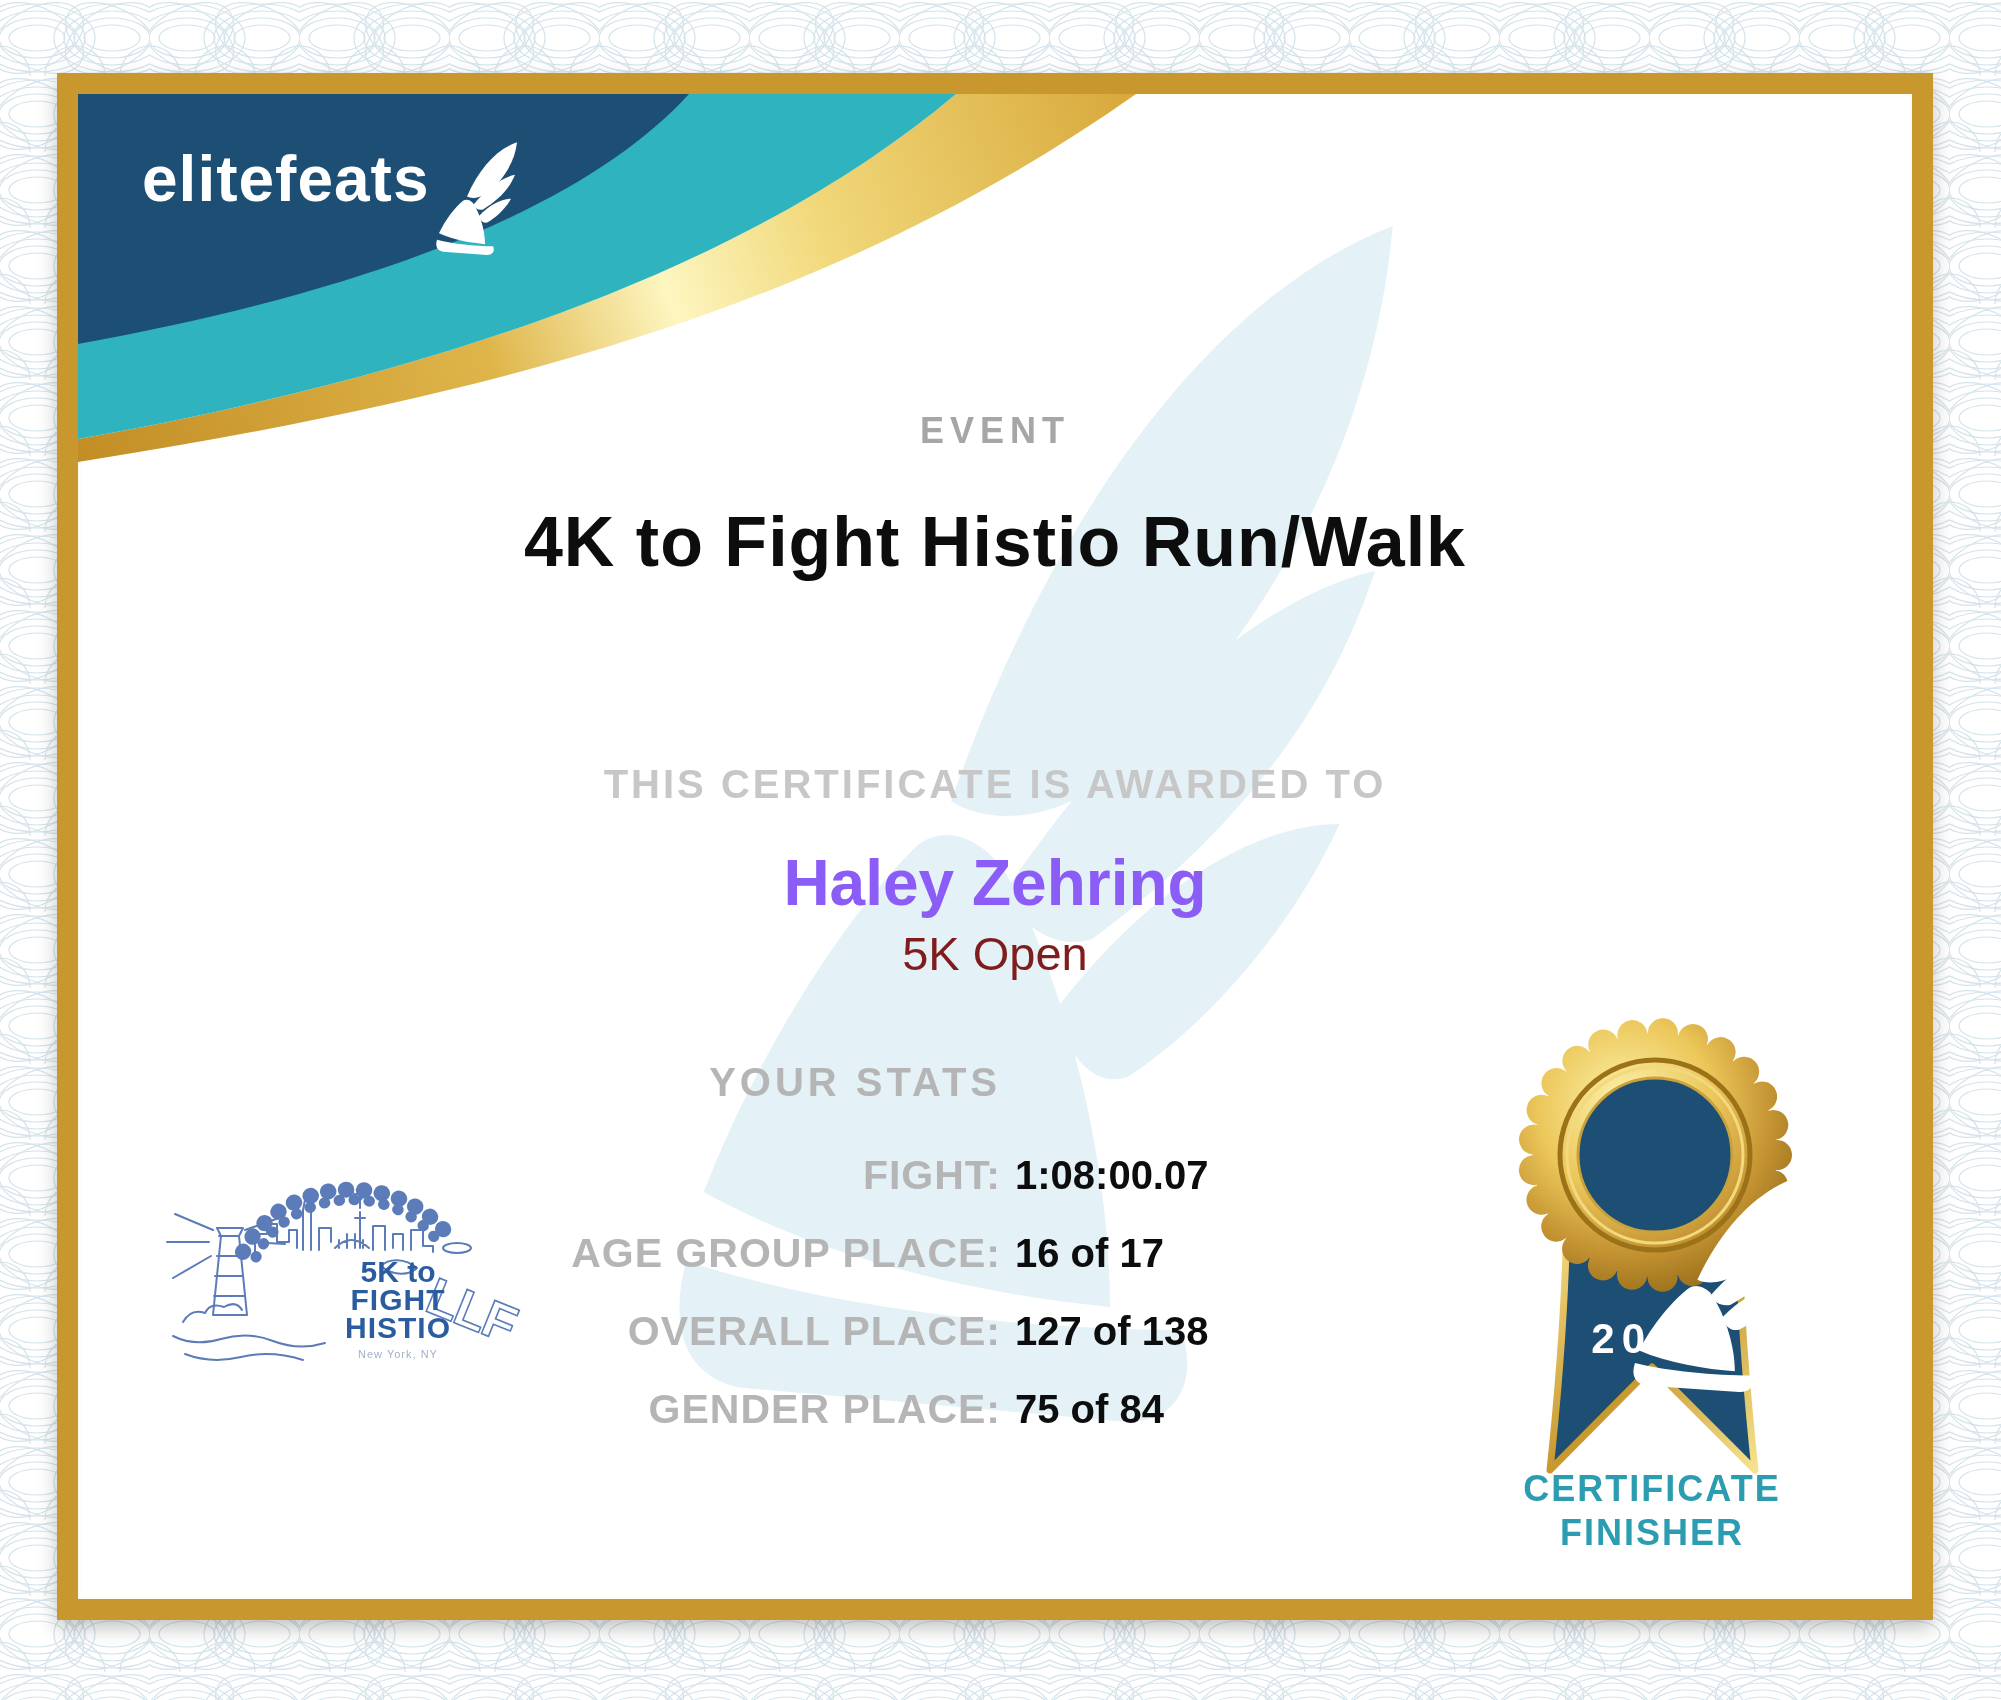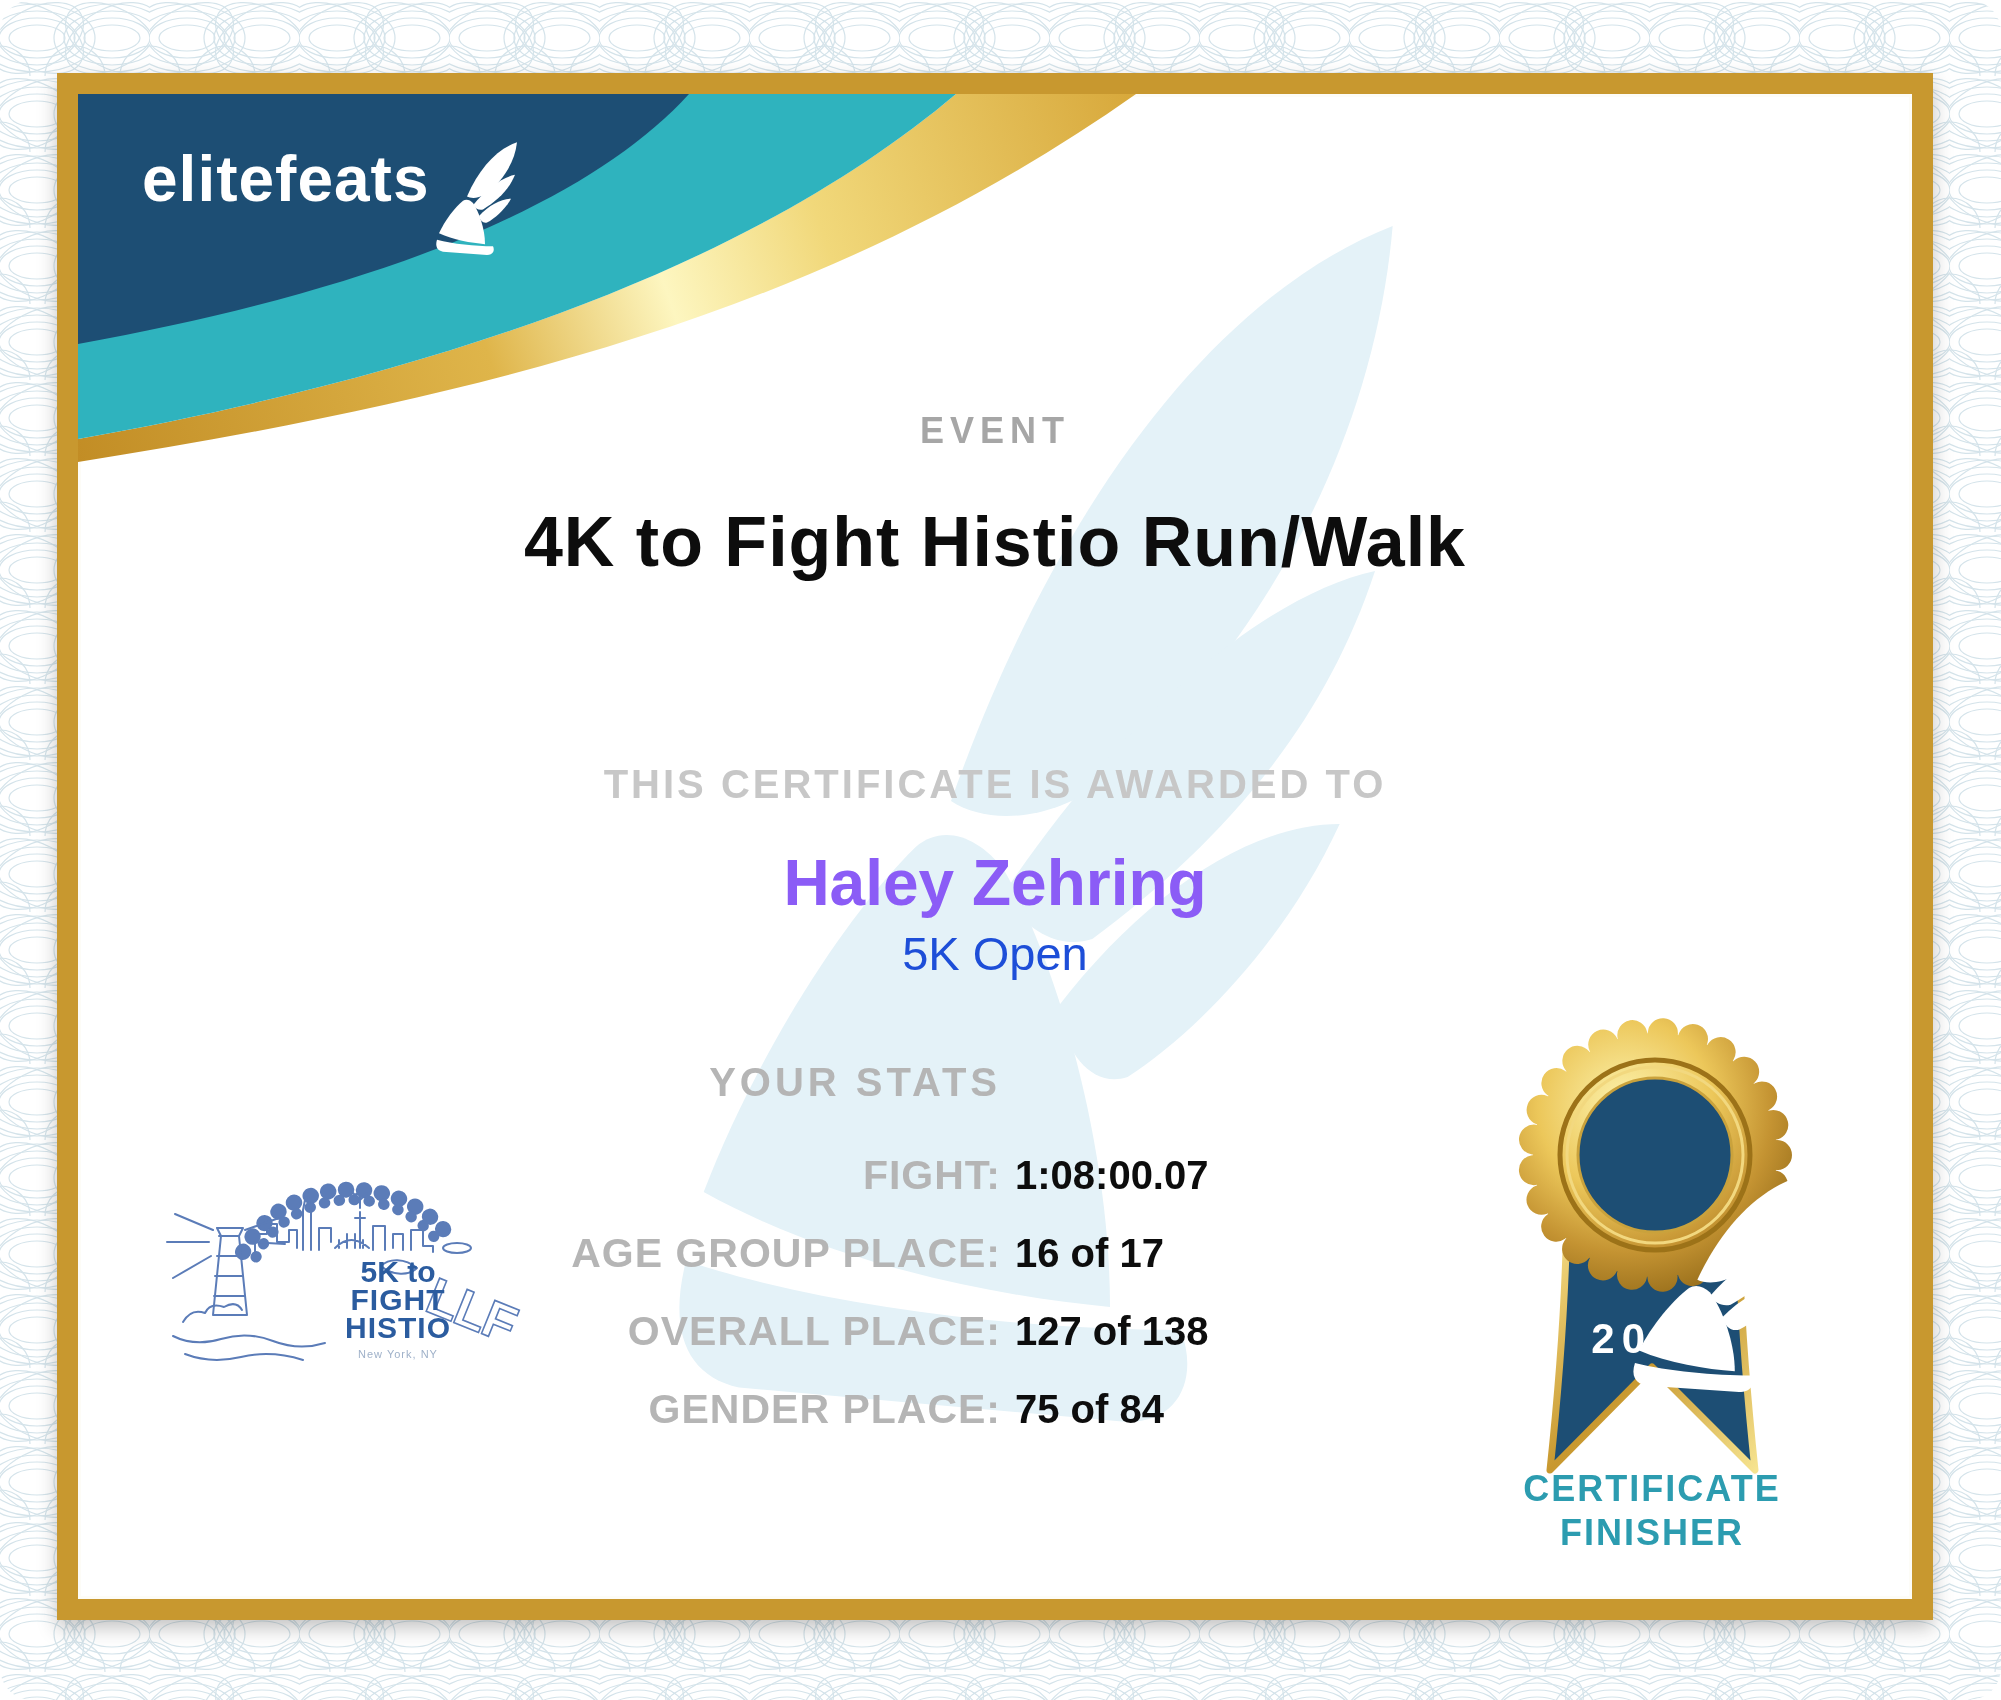--- a/index.html
+++ b/index.html
@@ -1,39 +1,39 @@
 <!DOCTYPE html>
 <html><head>
 <meta charset="utf-8">
 <style>
   html,body{margin:0;padding:0;background:#ffffff;}
   .canvas{
     position:relative;width:2001px;height:1700px;overflow:hidden;
-    background:#ffffff;font-family:"Liberation Sans",sans-serif;border-radius:32px;
+    background:#ffffff;font-family:"Liberation Sans",sans-serif;
   }
   .guilloche{position:absolute;left:0;top:0;z-index:0;}
   .frame{
     position:absolute;left:57px;top:73px;width:1876px;height:1547px;
     box-sizing:border-box;border:21px solid #c8982f;background:#ffffff;
     box-shadow:0 8px 18px rgba(40,40,40,.28), inset 0 0 0 3px #fdfcf7;
     z-index:1;overflow:hidden;
   }
   .watermark{position:absolute;left:502px;top:86px;width:1060px;height:1380px;z-index:1;}
   .header-swoosh{position:absolute;left:0;top:0;width:1100px;height:380px;z-index:2;}
   .brand{position:absolute;left:64px;top:20px;z-index:3;display:flex;align-items:flex-start;}
   .brand-text{
     color:#ffffff;font-size:64px;font-weight:bold;letter-spacing:1px;line-height:130px;
   }
   .brand-foot{width:120px;height:130px;margin-left:-4px;margin-top:24px;}
   .center-line{position:absolute;left:0;width:100%;text-align:center;z-index:3;}
   .event-label{top:316px;font-size:36px;font-weight:bold;color:#a6a6a6;letter-spacing:6px;}
   .event-name{top:408px;font-size:70px;font-weight:bold;color:#0d0d0d;letter-spacing:1px;}
   .awarded-label{top:668px;font-size:40px;font-weight:bold;color:#c7c7c7;letter-spacing:3px;}
   .recipient{top:752px;font-size:64px;font-weight:bold;color:#8b5cf6;}
-  .division{top:832px;font-size:47px;color:#1d4ed8;}
+  .division{top:832px;font-size:47px;color:#7f1d1d;}
   .stats-title{
     position:absolute;left:0;top:966px;width:923px;text-align:right;z-index:3;
     font-size:40px;font-weight:bold;color:#b5b5b5;letter-spacing:4px;
   }
   .stats{position:absolute;left:0;top:1058px;width:1500px;z-index:3;}
   .stat-row{display:flex;align-items:baseline;height:78px;}
   .s-lbl{width:923px;text-align:right;font-size:41px;font-weight:bold;color:#b5b5b5;letter-spacing:1px;}
   .s-val{margin-left:14px;font-size:40px;font-weight:bold;color:#0d0d0d;}
   .histio-logo{position:absolute;left:77px;top:1036px;width:400px;height:260px;z-index:3;}
   .medal{position:absolute;left:1422px;top:921px;width:320px;height:640px;z-index:3;}

